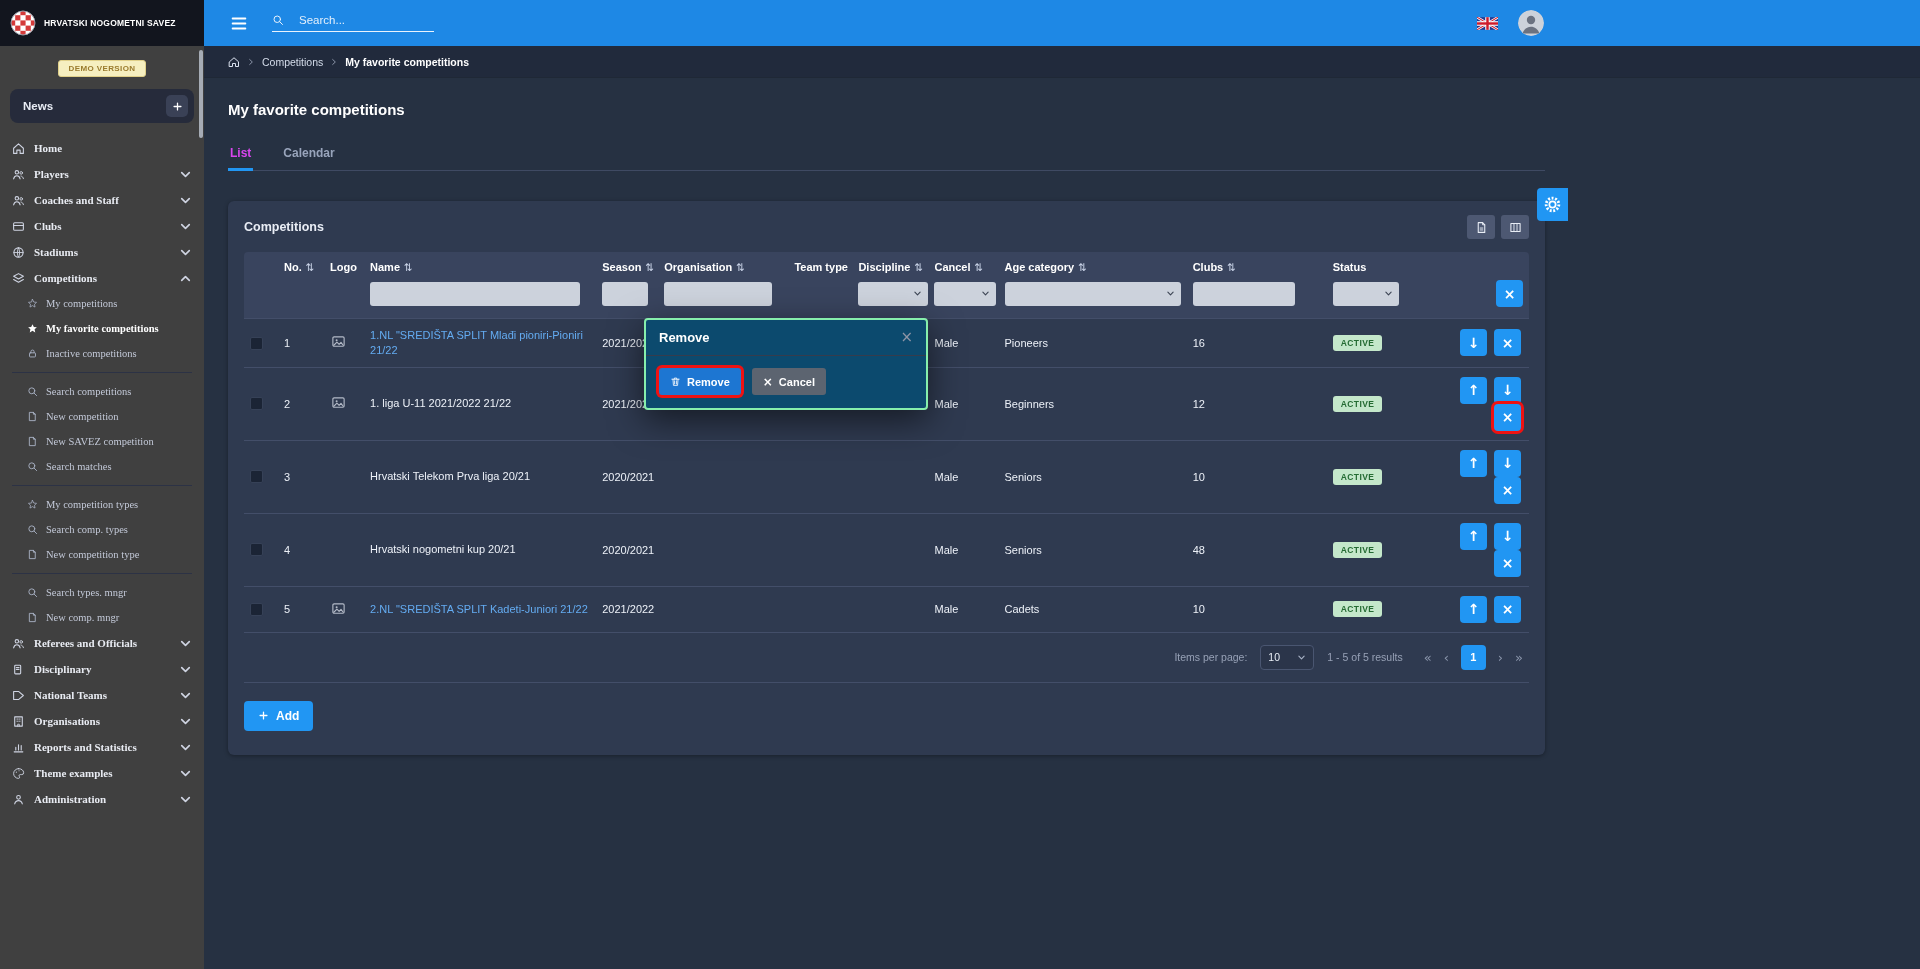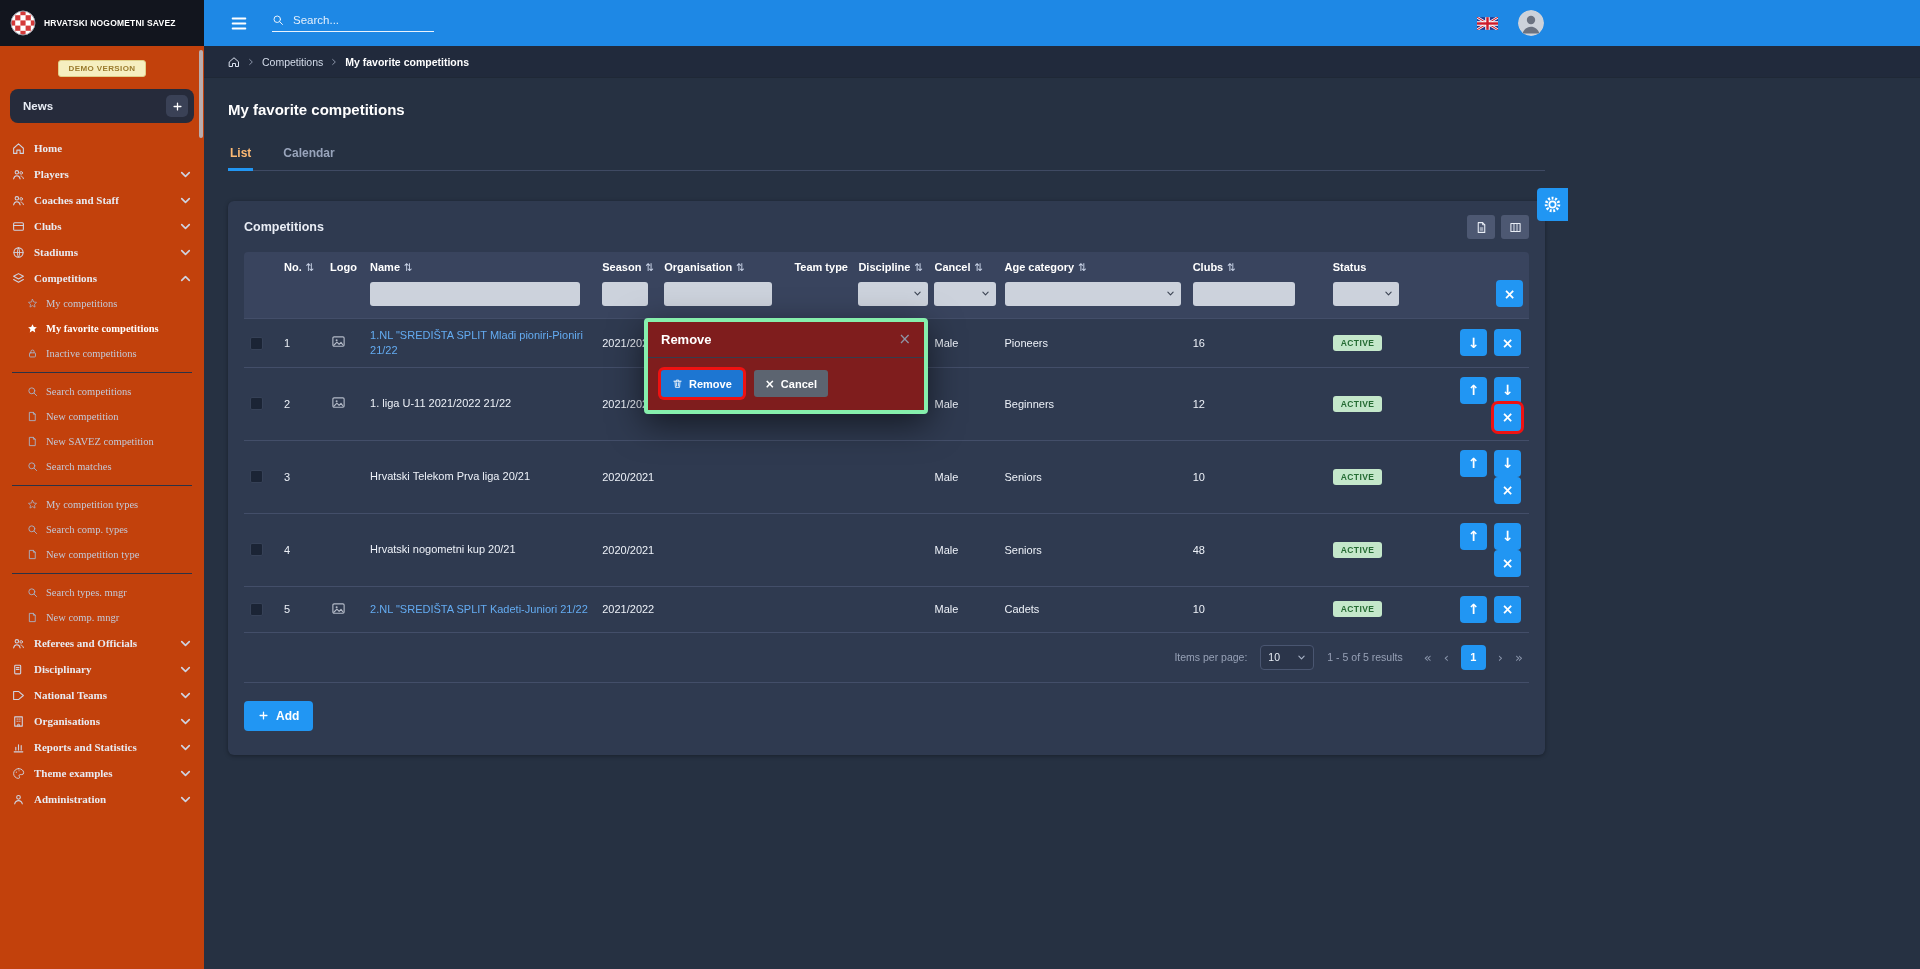--- a/index.html
+++ b/index.html
@@ -4,21 +4,21 @@
 <style>
   * { box-sizing: border-box; margin: 0; padding: 0; }
   html,body { width:1920px; height:969px; }
   body {
     font-family: "Liberation Sans", "DejaVu Sans", sans-serif;
     background:#263142; color:#e9edf5; overflow:hidden; position:relative;
   }
   .app { display:flex; width:1920px; height:969px; position:relative; }
 
   
-  .sidebar { width:204px; flex:none; background:#c2410c; position:relative; z-index:5; }
+  .sidebar { width:204px; flex:none; background:#404040; position:relative; z-index:5; }
   .sb-brand { height:46px; background:#12151e; display:flex; align-items:center; gap:8px; padding:0 10px; }
   .crest { width:26px; height:26px; flex:none; }
   .sb-brand-text { font-size:8.5px; font-weight:700; color:#fff; letter-spacing:.2px; }
   .demo-wrap { text-align:center; margin-top:11px; }
   .demo-badge { display:inline-block; background:#f6efc0; color:#9a7b2d; border:1px solid #e0d089;
     font-size:8px; font-weight:700; padding:3px 9px; border-radius:3px; letter-spacing:.4px; }
   .news-btn { margin:12px 10px 10px; height:34px; background:#262b3b; border-radius:8px;
     display:flex; align-items:center; justify-content:space-between; padding:0 6px 0 13px;
     font-size:11.5px; font-weight:700; cursor:pointer; }
   .news-plus { width:22px; height:22px; background:#3a4156; border-radius:5px; display:grid; place-items:center; }
@@ -33,21 +33,21 @@
   .sb-sub .mi { width:11px; height:11px; color:#a9b1c4; flex:none; }
   .sb-sub.active { color:#fff; font-weight:700; }
   .sb-sub.active .mi { color:#fff; }
   .sb-divider { height:1px; background:#2c3245; margin:6px 12px; }
   .sb-scroll { position:absolute; top:50px; right:1px; width:4px; height:88px; background:#b9bfca; border-radius:2px; opacity:.85; }
 
   
   .main { flex:1; display:flex; flex-direction:column; position:relative; min-width:0; }
   .topbar { height:46px; flex:none; background:#1e88e5; display:flex; align-items:center; padding-left:24px; position:relative; }
   .hamburger { width:22px; height:17px; color:#fff; margin-right:22px; cursor:pointer; }
-  .topbar-search { display:flex; align-items:flex-end; gap:9px; width:162px; border-bottom:1px solid rgba(255,255,255,.9); padding-bottom:5px; }
+  .topbar-search { display:flex; align-items:flex-end; gap:15px; width:162px; border-bottom:1px solid rgba(255,255,255,.9); padding-bottom:5px; }
   .tsearch { width:12px; height:12px; color:#eaf3fd; }
   .search-input { background:transparent; border:none; outline:none; color:#fff; font-size:11.5px; width:125px;
     font-family:"Liberation Sans","DejaVu Sans",sans-serif; }
   .search-input::placeholder { color:#e3effc; }
   .topbar-right { position:absolute; right:376px; top:0; height:100%; display:flex; align-items:center; gap:20px; }
   .flag { width:21px; height:13px; display:block; cursor:pointer; }
   .avatar { width:26px; height:26px; border-radius:50%; overflow:hidden; display:block; cursor:pointer; }
 
   
   .bc-bar { height:31px; flex:none; background:#212a3c; display:flex; align-items:center; gap:7px; padding:0 24px;
@@ -56,21 +56,21 @@
   .bc-items { display:flex; align-items:center; gap:7px; }
   .bc-sep { width:8px; height:8px; color:#8b94a8; }
   .bc-link { color:#d4dcea; cursor:pointer; }
   .bc-current { color:#fff; font-weight:600; }
 
   
   .content { padding:18px 0 0 24px; width:1341px; }
   .page-title { font-size:15px; font-weight:700; color:#fff; margin:6px 0 20px; }
   .tabs { display:flex; border-bottom:1px solid #3f4a63; width:1317px; }
   .tab { padding:8px 2px 10px; margin-right:28px; font-size:12px; font-weight:700; color:#98a4bb; position:relative; cursor:pointer; }
-  .tab.active { color:#fdba74; }
+  .tab.active { color:#d946ef; }
   .tab.active::after { content:''; position:absolute; left:0; right:0; bottom:-1px; height:3px; background:#2196f3; }
 
   .card { margin-top:30px; width:1317px; background:#2f3a50; border-radius:6px; padding:14px 16px 24px;
     box-shadow:0 1px 4px rgba(0,0,0,.35); position:relative; }
   .card-head { display:flex; align-items:center; justify-content:space-between; margin-bottom:13px; }
   .card-title { font-size:12.5px; font-weight:700; }
   .card-tools { display:flex; gap:6px; }
   .tool-btn { width:28px; height:24px; background:#4d5872; border:none; border-radius:3px; color:#e8edf5;
     display:grid; place-items:center; cursor:pointer; }
   .tool-btn .icon { width:13px; height:13px; }
@@ -118,21 +118,21 @@
     font-size:12px; font-weight:700; display:inline-flex; align-items:center; gap:7px; padding:0 14px; cursor:pointer;
     font-family:"Liberation Sans","DejaVu Sans",sans-serif; }
   .add-plus { width:11px; height:11px; }
 
   
   .gear-fab { position:absolute; left:1537px; top:188px; width:31px; height:33px; background:#2196f3; border:none;
     border-radius:4px 0 0 4px; color:#fff; display:grid; place-items:center; z-index:25; cursor:pointer; }
   .gear-i { width:19px; height:19px; }
 
   
-  .modal { position:absolute; left:644px; top:318px; width:284px; background:#7f1d1d; border:4px solid #86efac;
+  .modal { position:absolute; left:644px; top:318px; width:284px; background:#0c4a6e; border:2px solid #86efac;
     border-radius:4px; box-shadow:0 10px 34px rgba(0,0,0,.55); z-index:40; }
   .modal-head { display:flex; align-items:center; justify-content:space-between; padding:10px 13px;
     border-bottom:1px solid #363c4c; }
   .modal-title { font-size:13px; font-weight:700; color:#fff; }
   .modal-close { color:#8e95a6; font-size:15px; line-height:1; cursor:pointer;
     font-family:"DejaVu Sans","Liberation Sans",sans-serif; }
   .modal-body { padding:11px 13px 13px; border-bottom:1px solid #363c4c; }
   .modal-q { font-size:11px; color:#e8ecf4; margin-bottom:9px; }
   .modal-subject { font-size:11.5px; font-weight:700; color:#fff; }
   .modal-foot { padding:12px 13px 13px; display:flex; gap:11px; }

